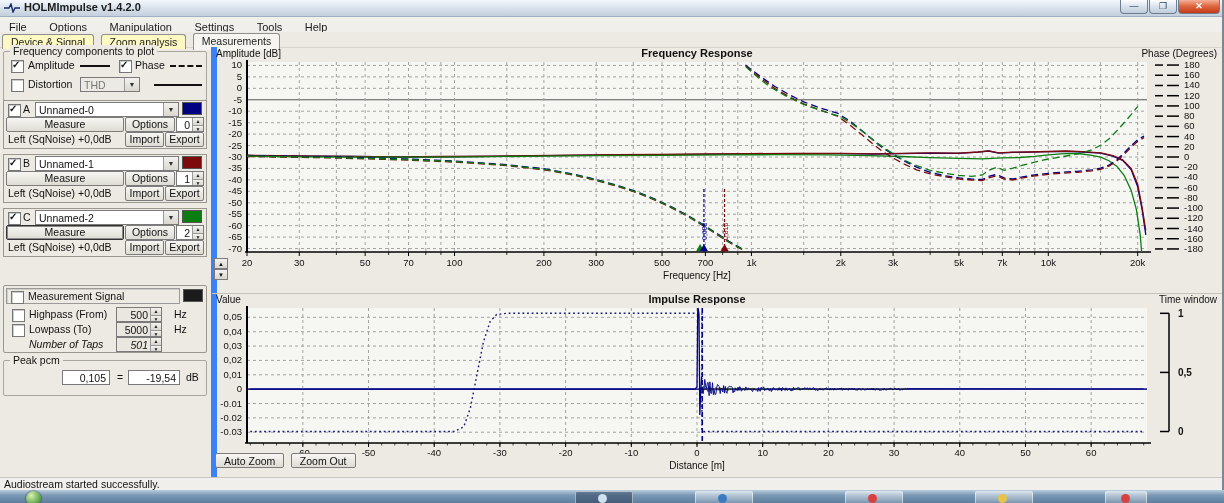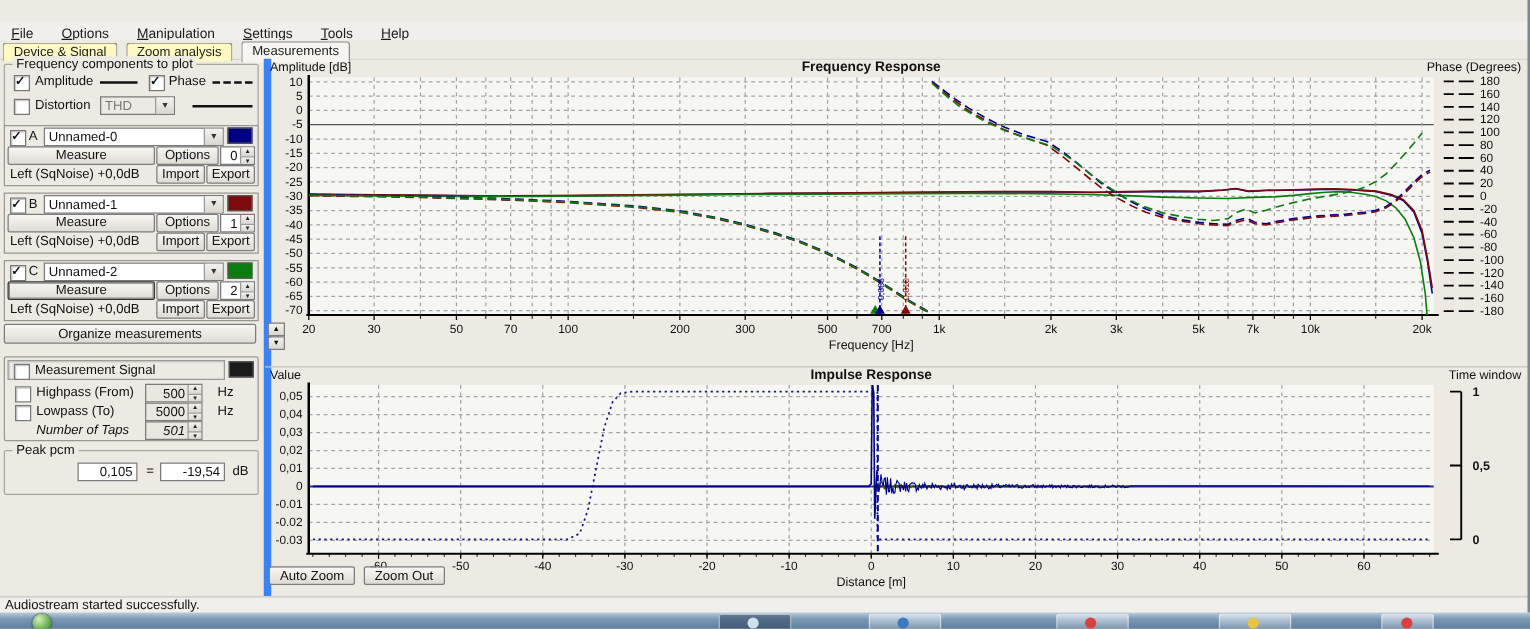--- a/index.html
+++ b/index.html
@@ -82,20 +82,31 @@
   .task-icon{position:absolute;top:1px;width:56px;height:12px;border:1px solid rgba(255,255,255,.5);
     border-radius:2px;background:linear-gradient(rgba(255,255,255,.55),rgba(255,255,255,.15));}
   .task-icon .dot{position:absolute;left:22px;top:2px;width:9px;height:9px;border-radius:50%;}
   .window-edge{position:absolute;right:0;top:0;width:2px;height:490px;background:#7b8794;}
 </style>
 </head>
 <body>
 
 <div class="screen">
 
+  <div class="titlebar">
+    <svg class="app-icon" width="16" height="10" viewBox="0 0 16 10">
+      <path d="M0,5 L5,5 L7,1 L9,9 L11,5 L16,5" fill="none" stroke="#1a2a6a" stroke-width="1.4"></path>
+    </svg>
+    <span class="win-title">HOLMImpulse  v1.4.2.0</span>
+    <div class="caption-btns">
+      <div class="cap-btn">—</div>
+      <div class="cap-btn">❐</div>
+      <div class="cap-btn close">✕</div>
+    </div>
+  </div>
 
   <div class="menubar">
     <span class="menu-item">File</span>
     <span class="menu-item">Options</span>
     <span class="menu-item">Manipulation</span>
     <span class="menu-item">Settings</span>
     <span class="menu-item">Tools</span>
     <span class="menu-item">Help</span>
   </div>
 
@@ -187,21 +198,20 @@
         <span class="sbtns">
             <span class="sb up">▲</span>
             <span class="sb dn">▼</span>
           </span>
       </span>
       <span class="lbl" style="left:4px;top:32px;">Left (SqNoise) +0,0dB</span>
       <span class="btn" style="left:121px;top:31px;width:39px;height:15px;">Import</span>
       <span class="btn" style="left:161px;top:31px;width:39px;height:15px;">Export</span>
     </div>
 
-    <span class="btn" style="left:3px;top:212px;width:202px;height:16px;padding-top:1px;">Organize measurements</span>
 
     <div class="grp" style="left:3px;top:238px;width:202px;height:66px;border-color:#9a978f;">
       <div class="row sunken" style="top:2px;left:2px;width:174px;height:16px;box-sizing:border-box;">
         <span class="cb" style="left:4px;top:2px;"></span>
         <span class="lbl" style="left:21px;top:1px;">Measurement Signal</span>
       </div>
       <span class="swatch" style="left:179px;top:3px;background:#1b1b1b;"></span>
       <div class="row" style="top:22px;">
         <span class="cb" style="left:8px;top:1px;"></span>
         <span class="lbl" style="left:25px;top:0;">Highpass (From)</span>

